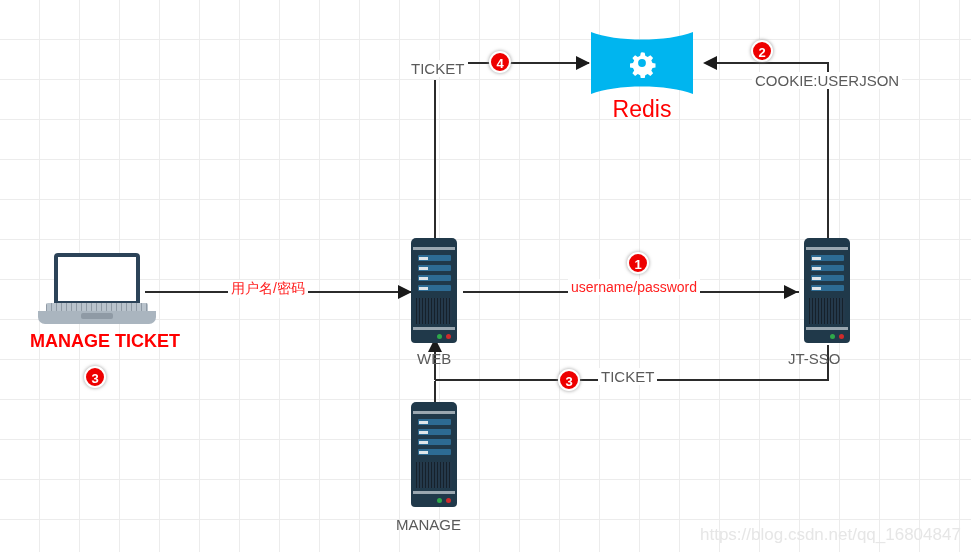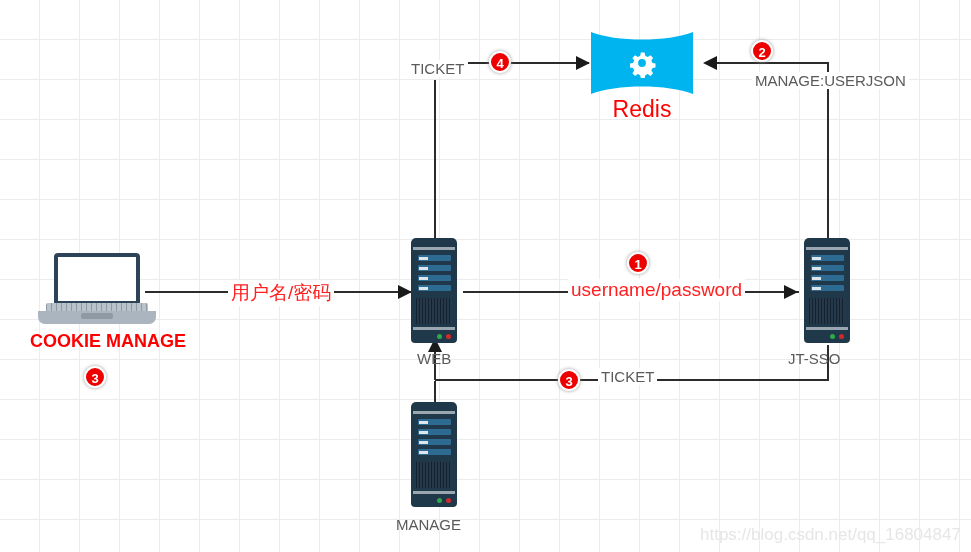--- a/index.html
+++ b/index.html
@@ -191,21 +191,21 @@
   }
 
   
   .edge-label {
     position: absolute;
     white-space: nowrap;
     font-family: "Liberation Sans", sans-serif;
     background: #ffffff;
     padding: 0 3px;
   }
-  .edge-label.red  { color: #ff2020; font-size: 19px; }
+  .edge-label.red  { color: #ff2020; font-size: 14px; }
   .edge-label.gray { color: #5a5a5a; font-size: 15px; }
 
   
   .badge {
     position: absolute;
     width: 22px; height: 22px;
     border-radius: 50%;
     background: #ee0000;
     border: 2px solid #ffffff;
     box-shadow: 0 0 3px 1px rgba(150,150,150,0.55);
@@ -248,21 +248,21 @@
   <div class="edge-label red" style="left:228px; top:280px;">用户名/密码</div>
 
   <div class="hline" style="left:463px; top:291px; width:336px;"></div>
   <div class="arrow-r" style="left:784px; top:285px;"></div>
   <div class="edge-label red" style="left:530px; top:279px;margin-left:38px;">username/password</div>
   <div class="badge" style="left:627px; top:252px;">1</div>
 
   <div class="vline" style="left:827px; top:63px; height:180px;"></div>
   <div class="hline" style="left:714px; top:62px; width:115px;"></div>
   <div class="arrow-l" style="left:703px; top:56px;"></div>
-  <div class="edge-label gray" style="left:752px; top:72px;">MANAGE:USERJSON</div>
+  <div class="edge-label gray" style="left:752px; top:72px;">COOKIE:USERJSON</div>
   <div class="badge" style="left:751px; top:40px;">2</div>
 
   <div class="vline" style="left:434px; top:80px; height:160px;"></div>
   <div class="hline" style="left:468px; top:62px; width:121px;"></div>
   <div class="arrow-r" style="left:576px; top:56px;"></div>
   <div class="edge-label gray" style="left:408px; top:60px;">TICKET</div>
   <div class="badge" style="left:489px; top:51px;">4</div>
 
   <div class="vline" style="left:827px; top:345px; height:36px;"></div>
   <div class="hline" style="left:435px; top:379px; width:394px;"></div>
@@ -341,18 +341,18 @@
   <div class="node-label" style="left:396px; top:516px;">MANAGE</div>
 
   <div class="node" style="left:38px; top:253px;">
     <div class="laptop">
       <div class="lid"></div>
       <div class="kbd"></div>
       <div class="base"></div>
       <div class="trackpad"></div>
     </div>
   </div>
-  <div class="anno-red" style="left:30px; top:331px;">COOKIE MANAGE</div>
+  <div class="anno-red" style="left:30px; top:331px;">MANAGE TICKET</div>
   <div class="badge" style="left:84px; top:366px;">3</div>
 
   <div class="watermark" style="left:700px; top:525px;">https://blog.csdn.net/qq_16804847</div>
 
 </div>
 
 </body></html>

